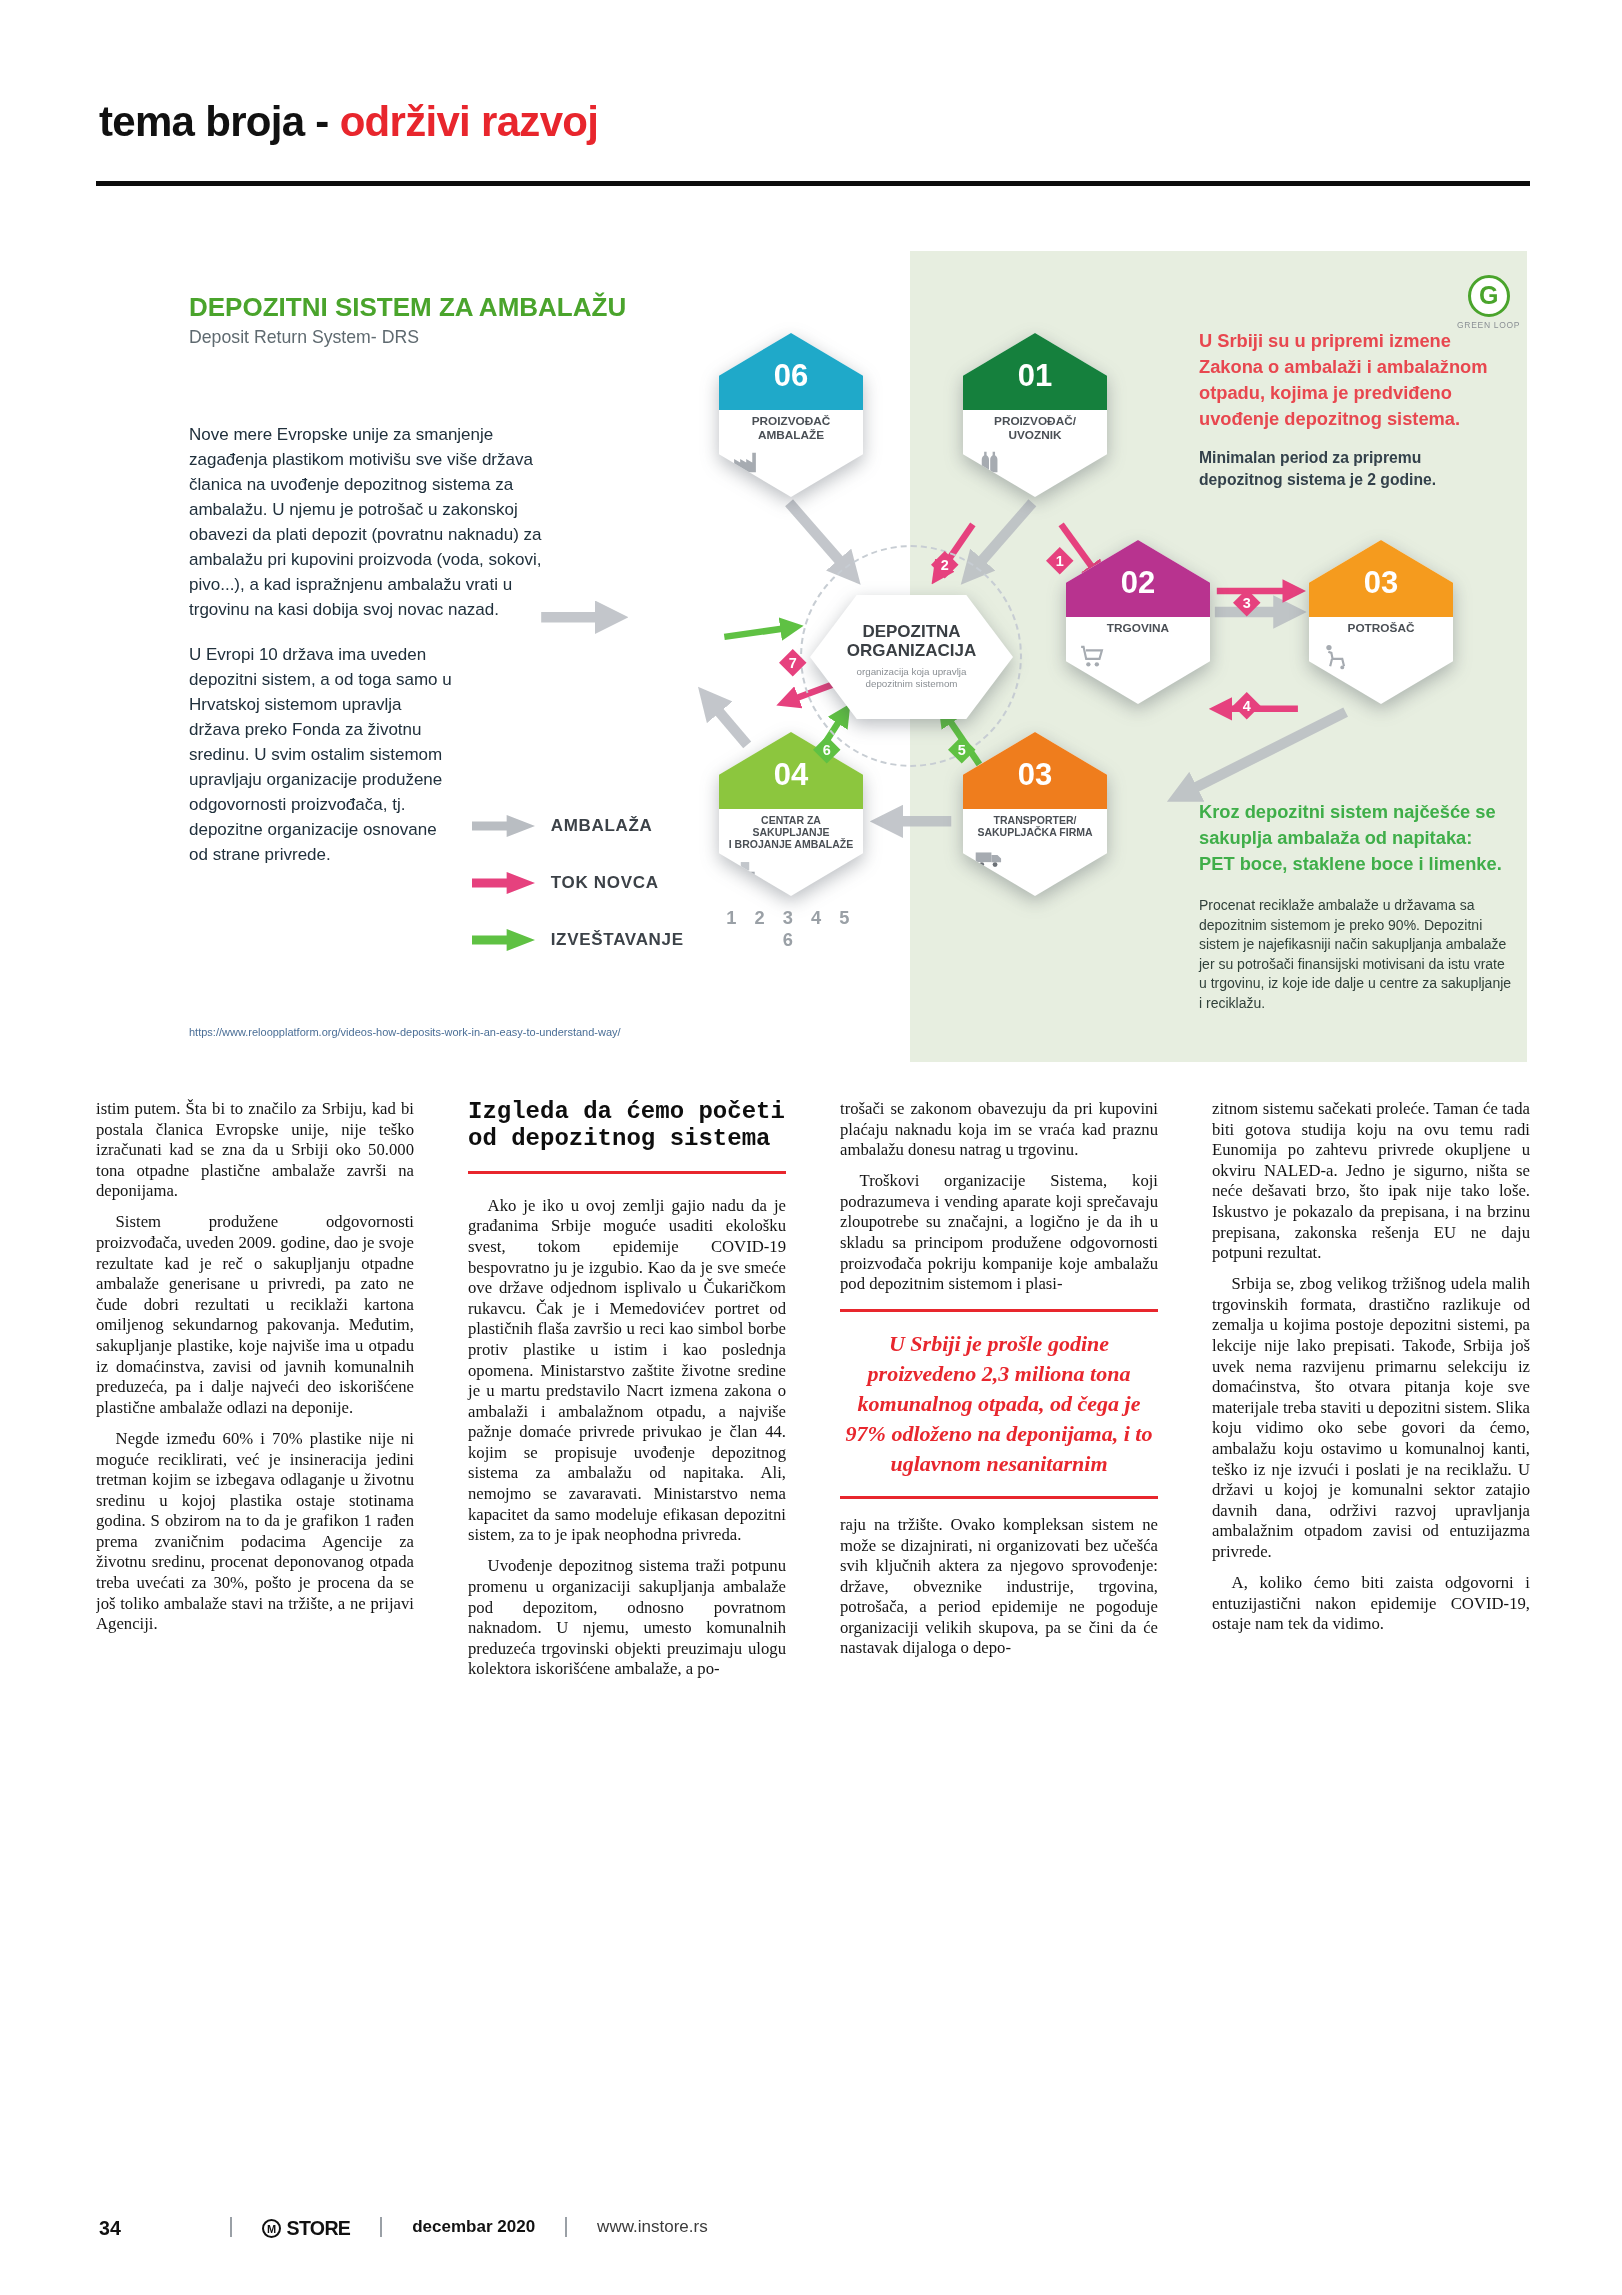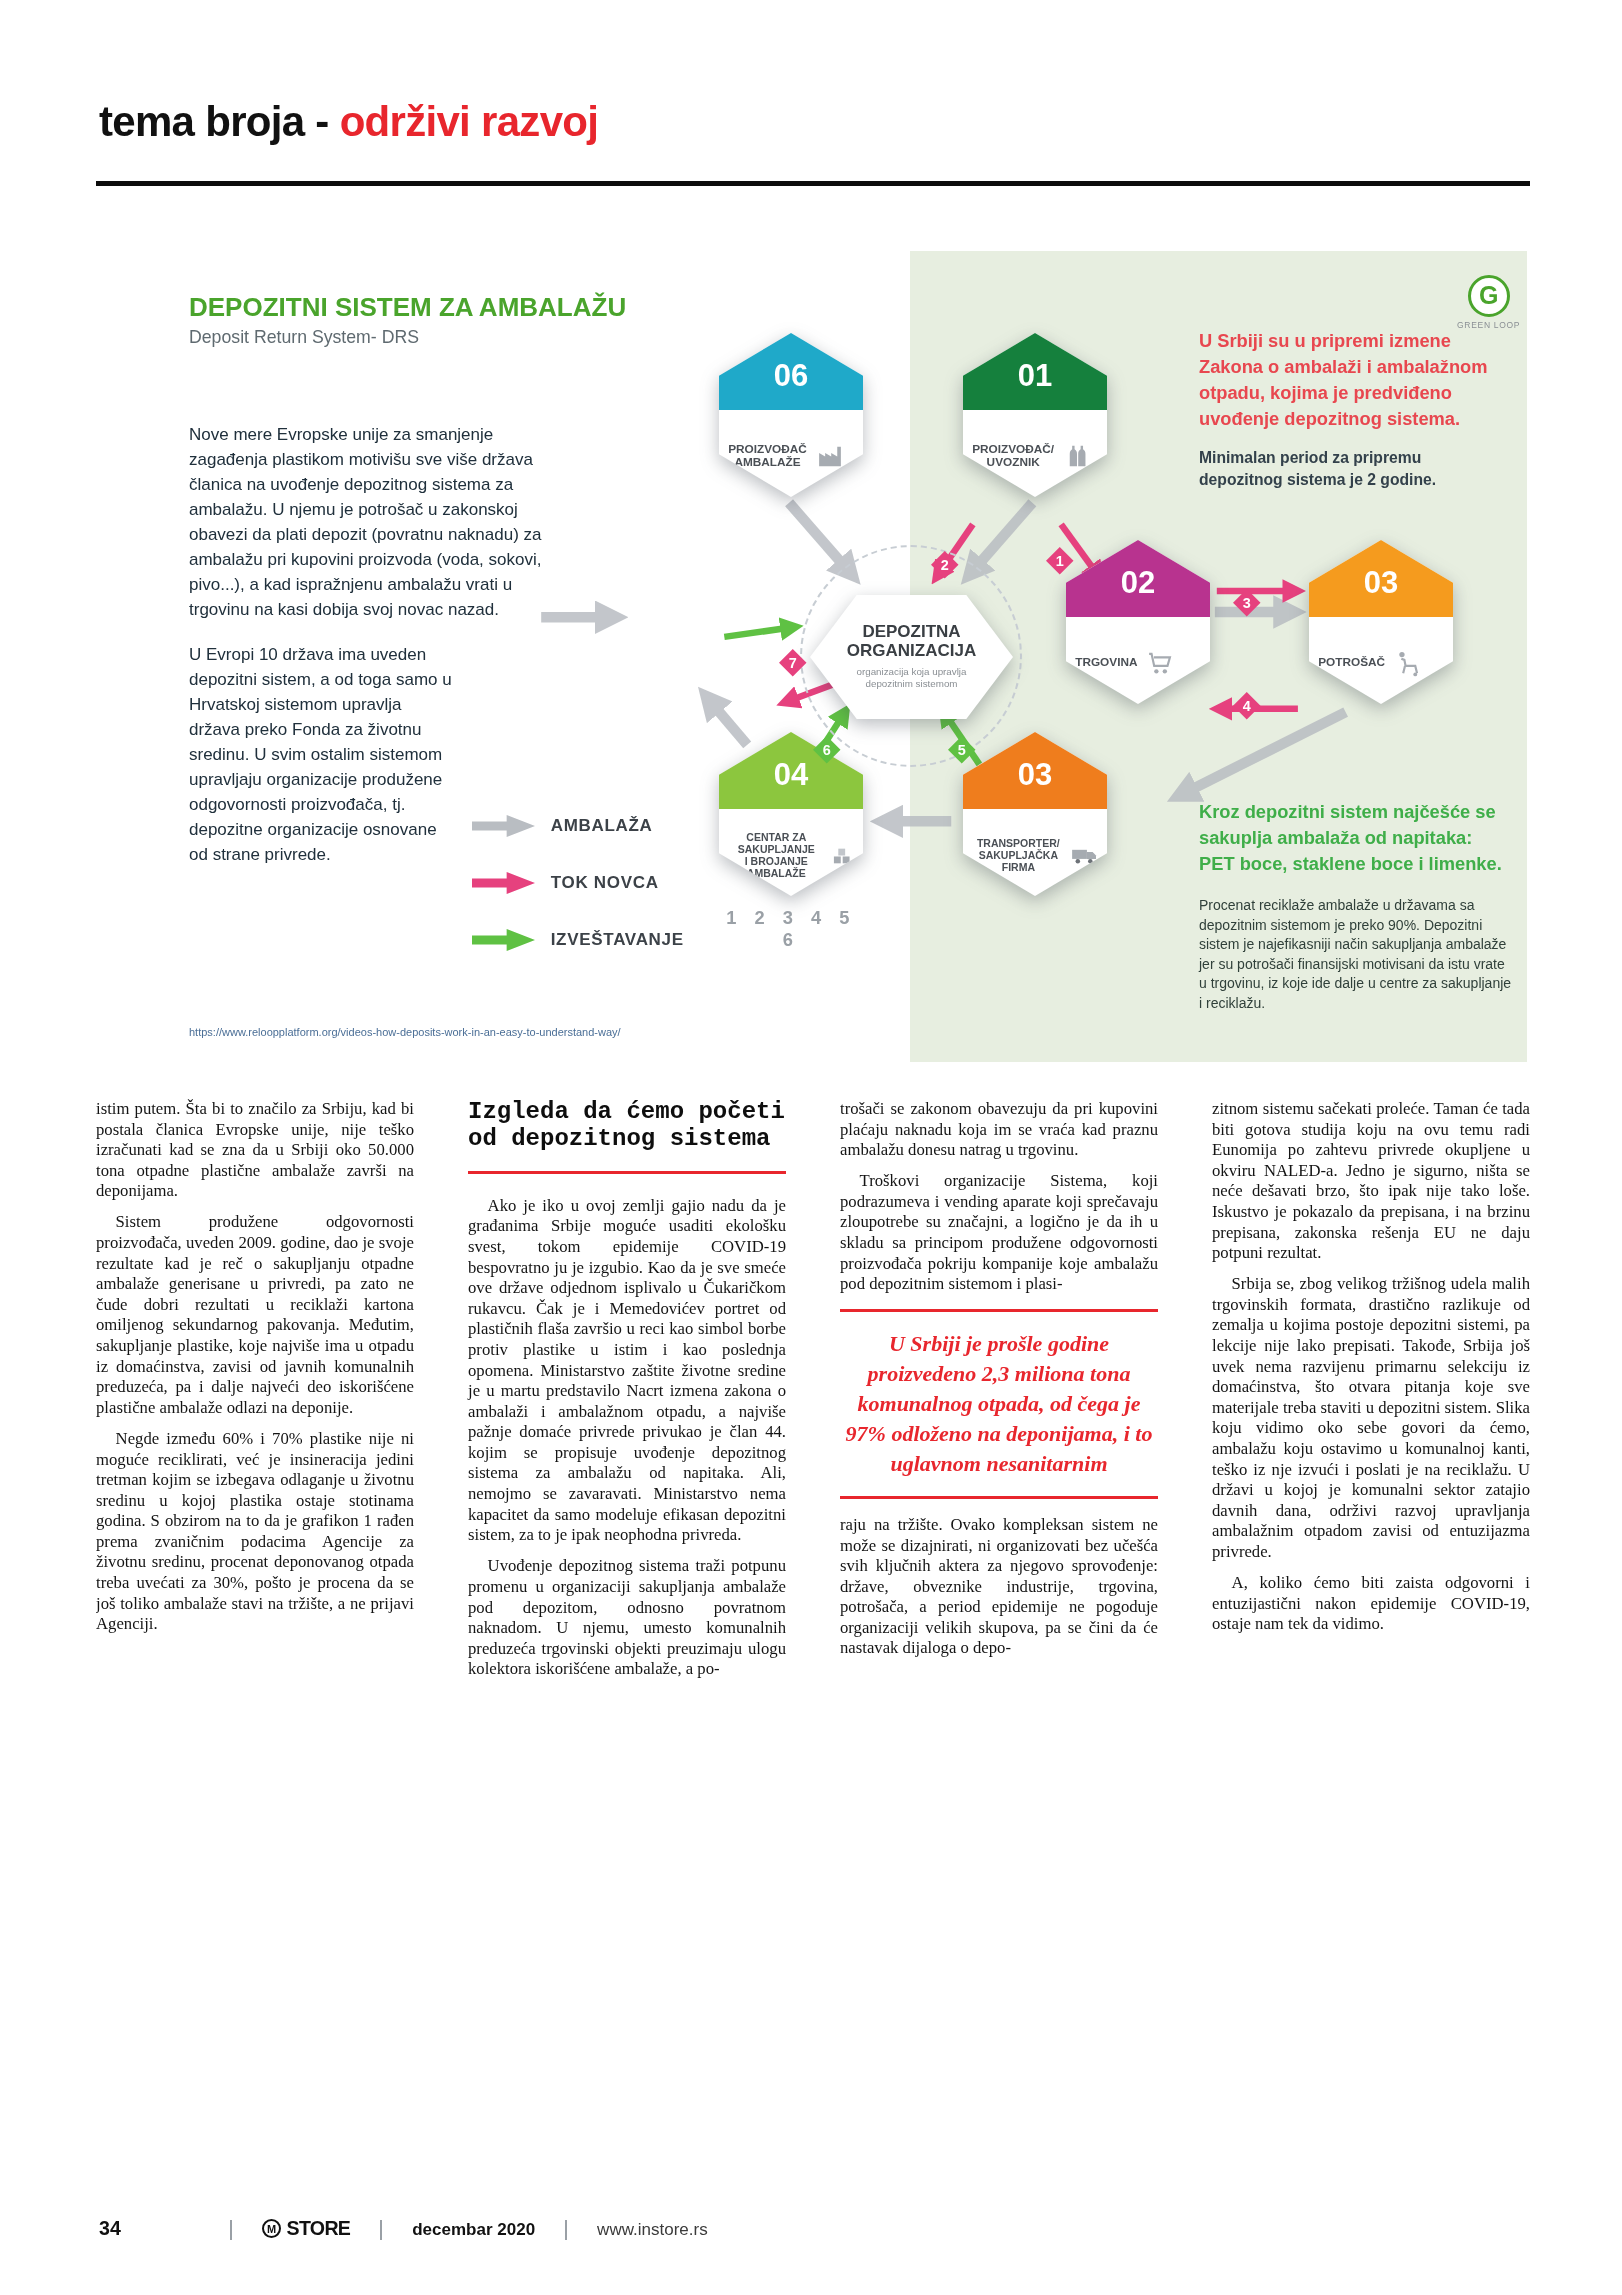--- a/index.html
+++ b/index.html
@@ -40,21 +40,21 @@
 
   
   .shadow { filter:drop-shadow(0 6.5px 9.2px rgba(60,70,80,.35)); }
   .node { position:absolute; width:144px; height:164px; }
   .hex { position:relative; width:100%; height:100%; background:#ffffff;
       clip-path:polygon(50% 0,100% 26%,100% 74%,50% 100%,0 74%,0 26%); }
   .hex-top { position:absolute; left:0; top:0; right:0; height:47%;
       display:flex; align-items:center; justify-content:center; }
   .node-num { font-size:31px; font-weight:bold; color:#fff; margin-top:9.2px; }
   .hex-body { position:absolute; left:0; top:47%; right:0; bottom:0;
-      display:flex; flex-direction:row; align-items:center; padding:5.2px 9.2px 0; gap:6px; }
+      display:flex; flex-direction:column; padding:5.2px 9.2px 0; gap:6px; }
   .node-label { font-size:11.8px; line-height:1.15; font-weight:bold; color:#4a4f55; text-align:center; white-space:pre-line; }
   .small-label .node-label { font-size:10.5px; }
   .node-icon { width:34px; height:29px; display:flex; align-items:center; justify-content:center; }
   .node-icon svg { width:100%; height:100%; }
   .glyph { font-size:26px; color:#a6abb1; line-height:1; font-family:"DejaVu Sans",sans-serif; }
 
   .n06 { left:626px;  top:82px; }
   .n01 { left:870px; top:82px; }
   .n05 { left:508px;  top:289px; }
   .n02 { left:973px; top:289px; }
@@ -94,21 +94,21 @@
       color:#141414; text-align:justify; }
   .col p { margin-bottom:10.5px; text-indent:19.6px; }
   .col [data-bind-list] > p:first-child { text-indent:0; }
   .col .indent-all > p:first-child { text-indent:19.6px; }
   .col-heading { font-family:Liberation Mono, monospace; font-size:24px; line-height:1.12; font-weight:bold;
       color:#0e0e0e; border-bottom:3.3px solid #e8262d; padding-bottom:18px; margin-bottom:22px; text-align:left; }
   .pull-quote { margin:14.4px 0 15.7px; padding:17px 3.9px; border-top:3.9px solid #e8262d; border-bottom:3.9px solid #e8262d;
       color:#e8262d; font-size:22px; line-height:30px; font-weight:bold; font-style:italic; text-align:center; text-indent:0; }
 
   
-  .ftr { position:absolute; left:99px; top:2217px; display:flex; align-items:flex-end; gap:30px; }
+  .ftr { position:absolute; left:99px; top:2217px; display:flex; align-items:flex-start; gap:30px; }
   .ftr .pg { font-size:19.6px; font-weight:bold; color:#111; margin-right:79px; }
   .sep { width:2px; height:19.6px; background:#9aa0a6; }
   .brand { display:flex; align-items:center; gap:5.2px; }
   .m-circ { width:19.6px; height:19.6px; border:2px solid #111; border-radius:50%; font-size:11px; font-weight:bold;
       display:flex; align-items:center; justify-content:center; color:#111; }
   .brand-name { font-size:19.6px; font-weight:bold; color:#111; letter-spacing:-0.7px; }
   .ftr .date { font-size:17px; font-weight:bold; color:#111; }
   .ftr .site { font-size:17px; color:#3b3b3b; text-decoration:none; }
 </style>
 </head>

